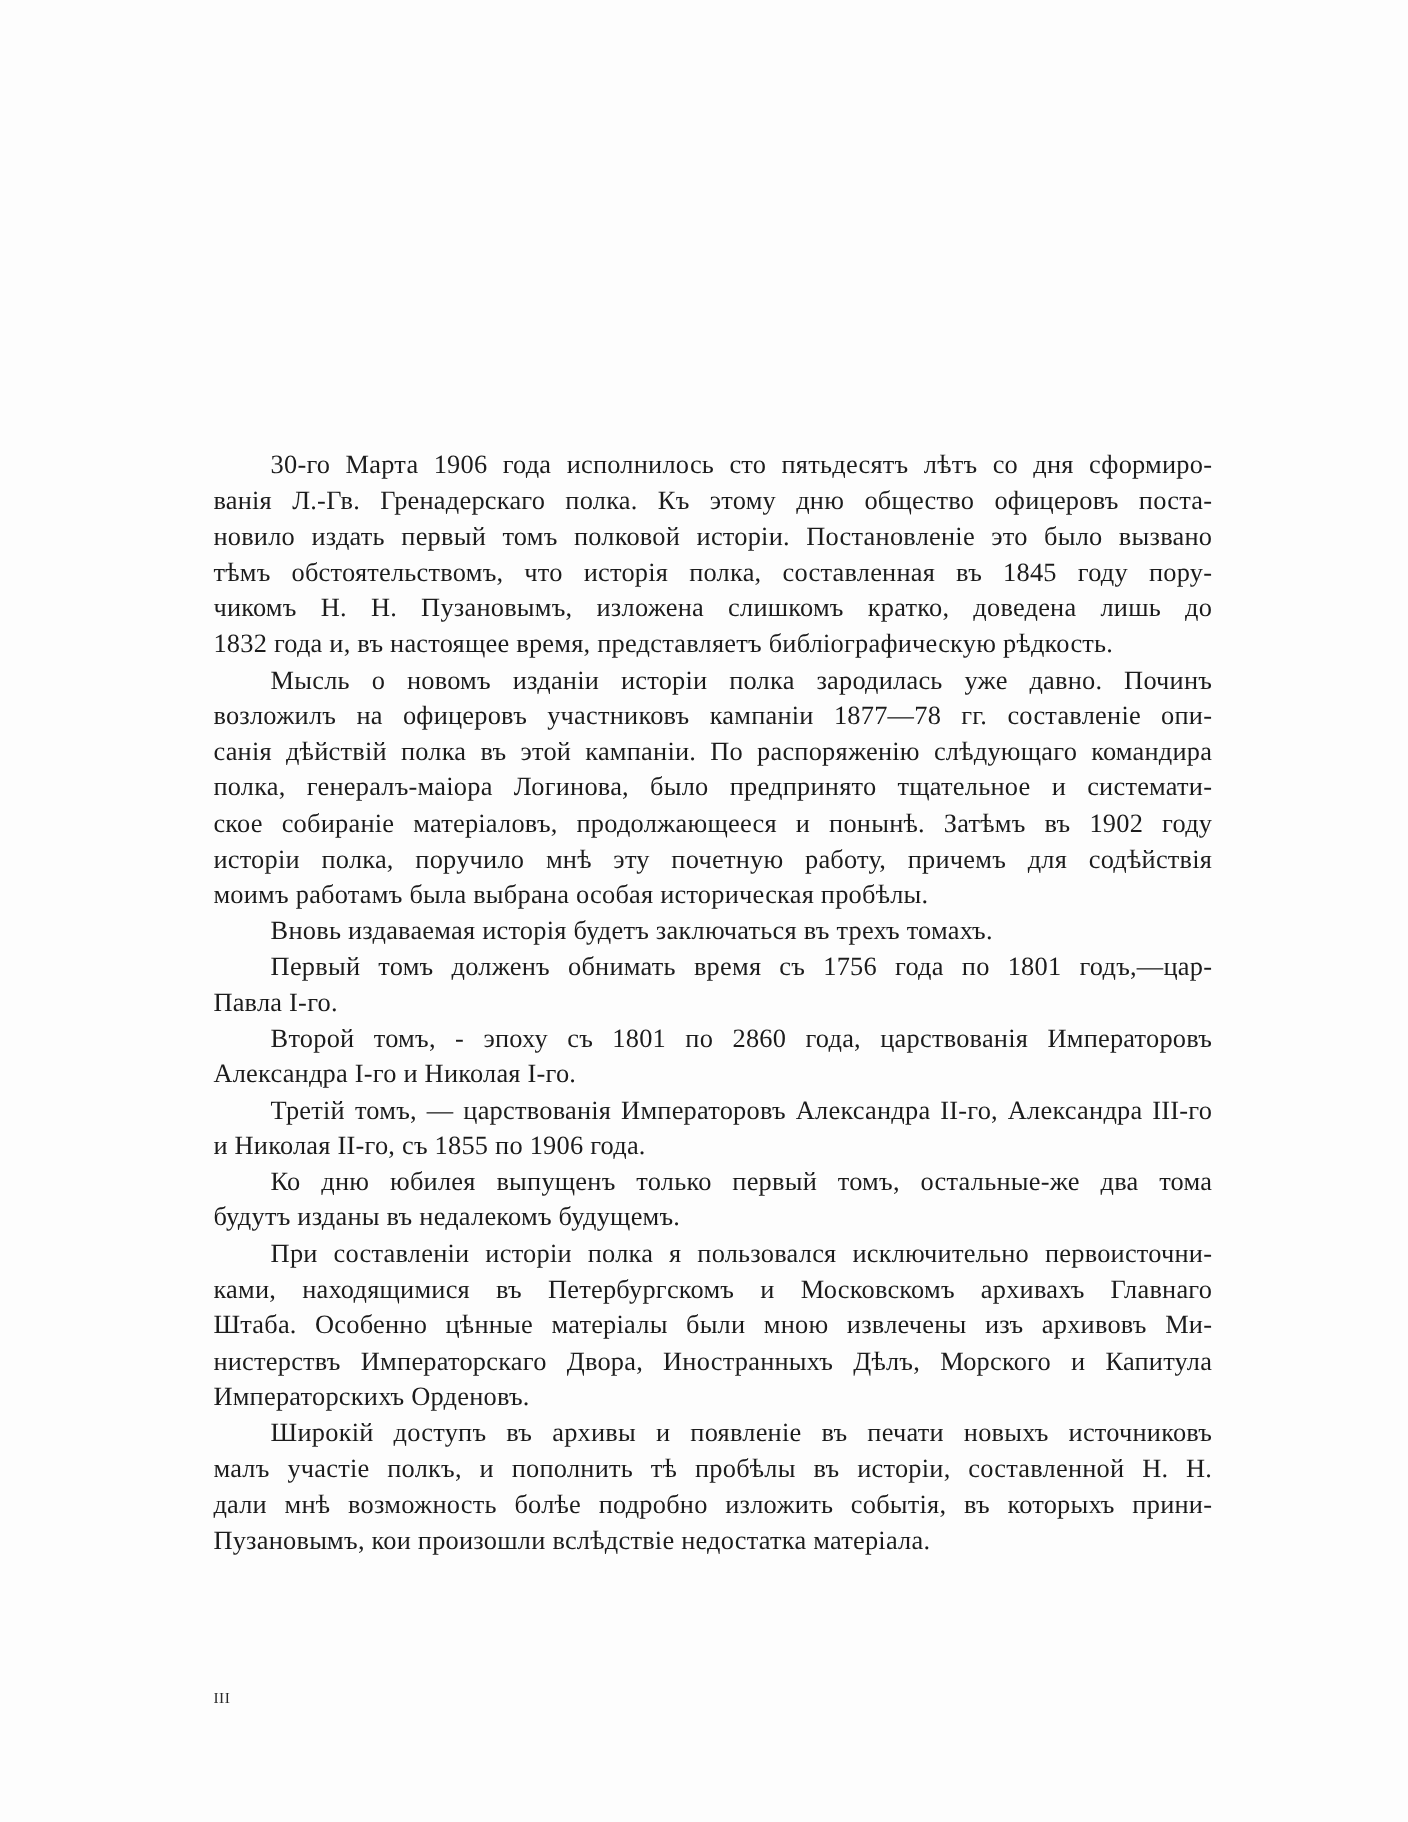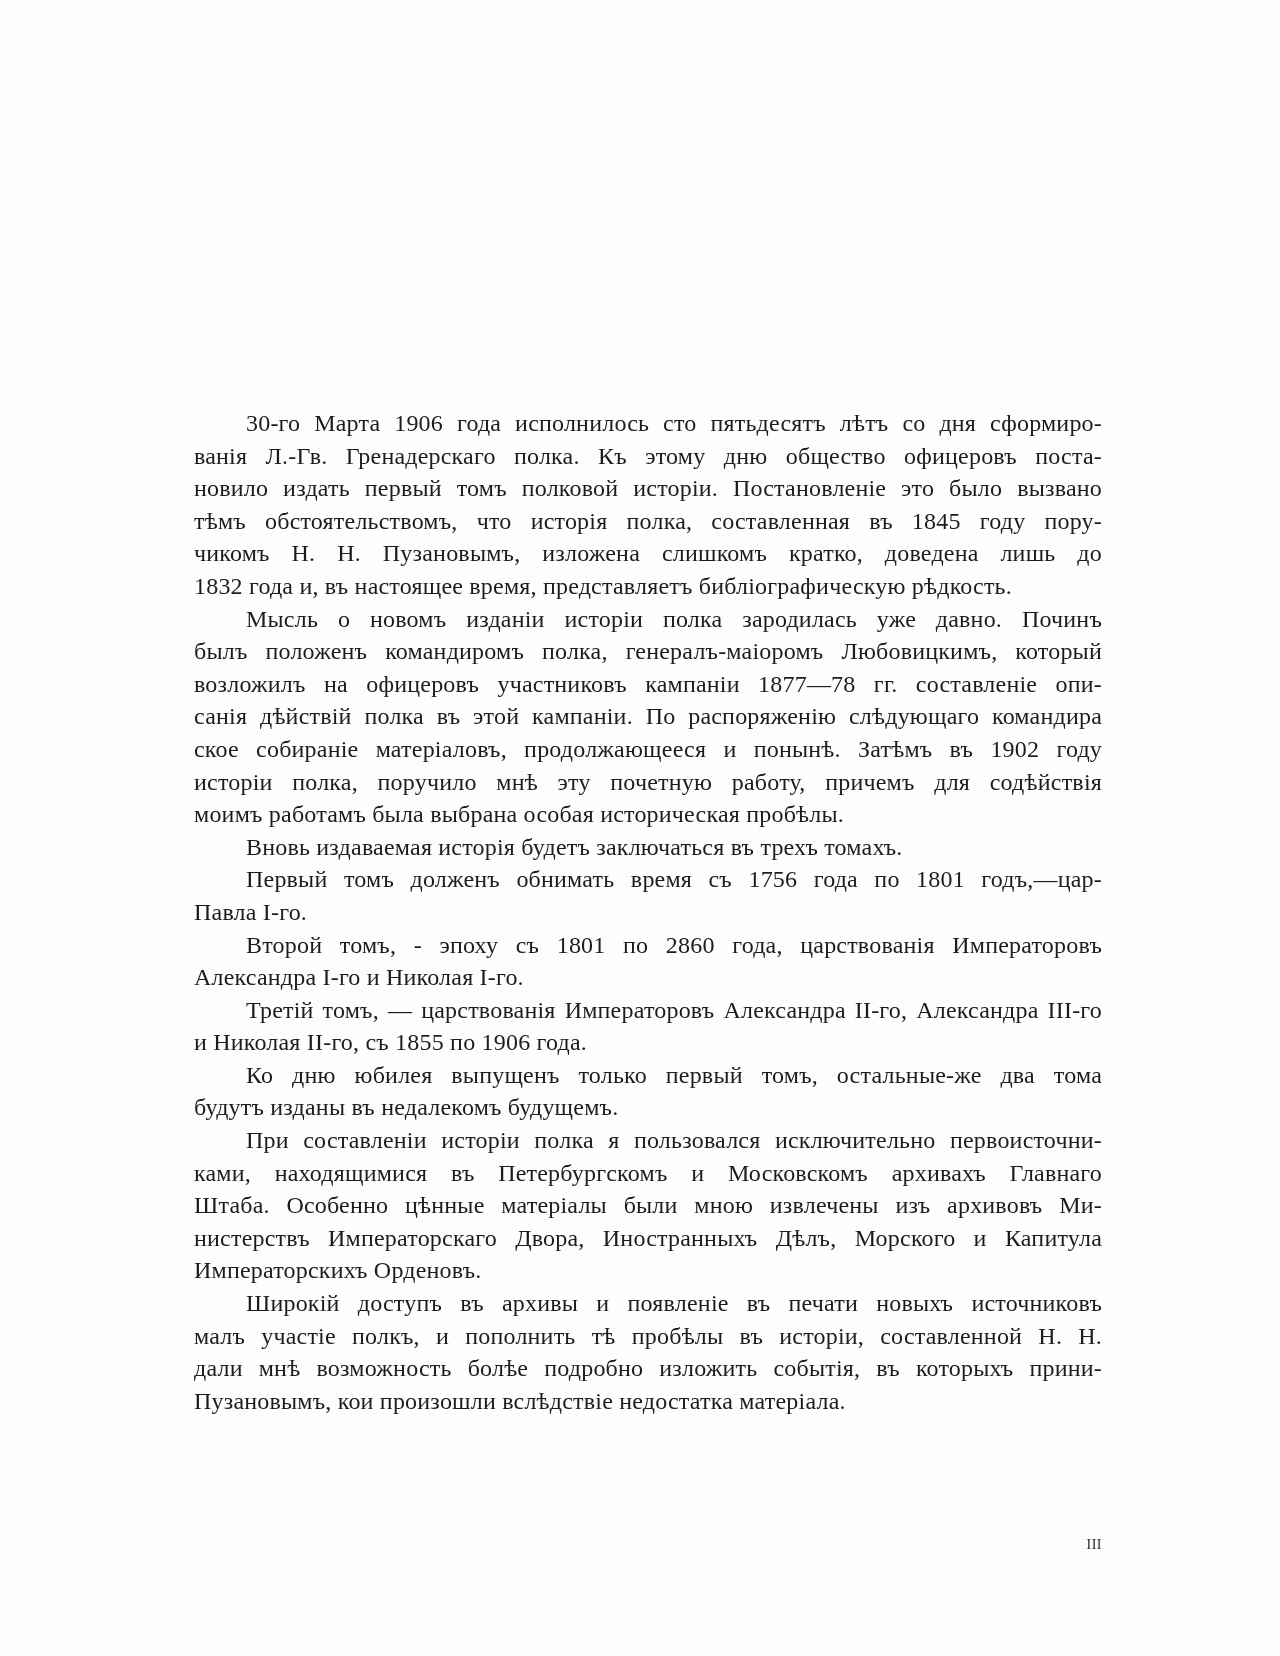--- a/index.html
+++ b/index.html
@@ -43,21 +43,21 @@
     text-indent: 52px;
   }
   .line.last {
     text-align-last: left;
   }
   .folio {
     position: absolute;
     left: 182px;
     top: 1537px;
     width: 908px;
-    text-align: right;
+    text-align: left;
     font-family: "Liberation Serif", "DejaVu Serif", serif;
     font-size: 14px;
     letter-spacing: 0.5px;
     color: #2a2a2a;
   }
 </style>
 </head>
 <body>
 
 <div class="page">
@@ -65,23 +65,23 @@
       <div class="paragraph">
         <div class="line first">30-го Марта 1906 года исполнилось сто пятьдесятъ лѣтъ со дня сформиро-</div>
         <div class="line">ванія Л.-Гв. Гренадерскаго полка. Къ этому дню  общество офицеровъ поста-</div>
         <div class="line">новило издать первый томъ полковой исторіи. Постановленіе это было вызвано</div>
         <div class="line">тѣмъ обстоятельствомъ, что исторія полка, составленная въ 1845 году пору-</div>
         <div class="line">чикомъ Н. Н. Пузановымъ, изложена слишкомъ кратко, доведена лишь до</div>
         <div class="line last">1832 года и, въ настоящее время, представляетъ библіографическую рѣдкость.</div>
       </div>
       <div class="paragraph">
         <div class="line first">Мысль о новомъ изданіи исторіи полка зародилась уже давно. Починъ</div>
-        <div class="line">былъ положенъ командиромъ полка, генералъ-маіоромъ Любовицкимъ, который</div>
         <div class="line">возложилъ на офицеровъ участниковъ кампаніи 1877—78 гг. составленіе опи-</div>
         <div class="line">санія дѣйствій полка въ этой кампаніи. По распоряженію слѣдующаго командира</div>
+        <div class="line">полка, генералъ-маіора Логинова, было предпринято тщательное и системати-</div>
         <div class="line">ское собираніе матеріаловъ, продолжающееся и понынѣ. Затѣмъ въ 1902 году</div>
         <div class="line">исторіи полка, поручило мнѣ эту почетную работу, причемъ для содѣйствія</div>
         <div class="line last">моимъ работамъ была выбрана особая историческая пробѣлы.</div>
       </div>
       <div class="paragraph">
         <div class="line first last">Вновь издаваемая исторія будетъ заключаться въ трехъ томахъ.</div>
       </div>
       <div class="paragraph">
         <div class="line first">Первый томъ долженъ обнимать время съ 1756 года по 1801 годъ,—цар-</div>
         <div class="line last">Павла I-го.</div>

